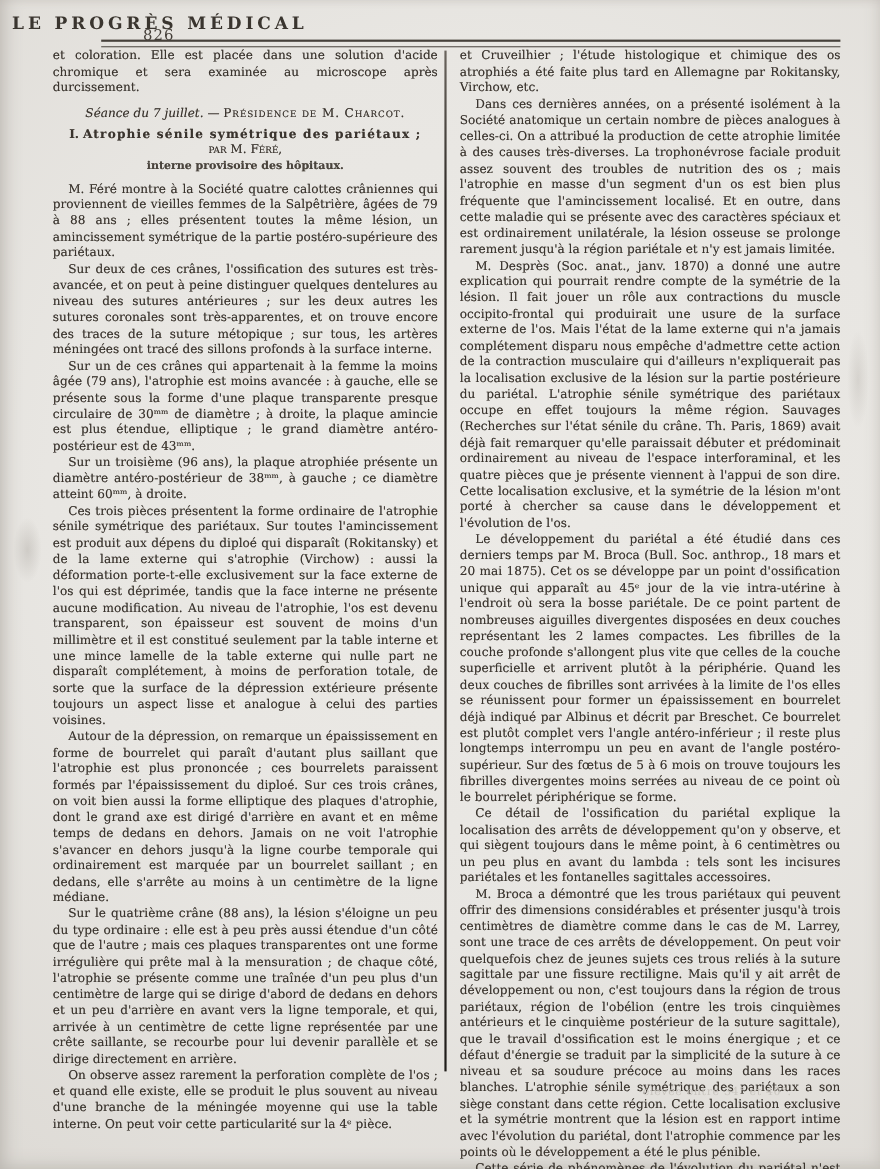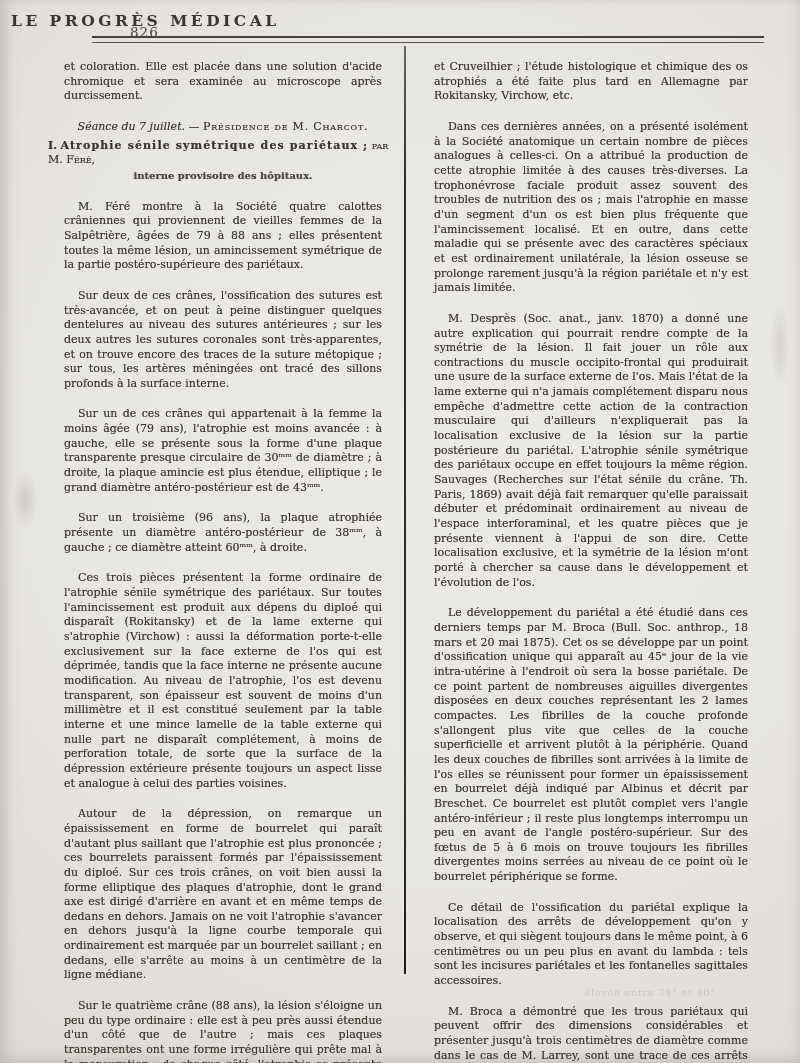--- a/index.html
+++ b/index.html
@@ -35,29 +35,29 @@
     background:linear-gradient(#6a645d, #2e2a26 15%, #35302b 80%, #1f1c19);
   }
   .col{
     position:absolute;top:44px;
     font-size:11px;line-height:14.65px;
     text-align:justify;color:#3a342e;
     text-shadow:0 0 .45px rgba(58,52,46,.55);
   }
   .col-left{left:48px;width:350px;}
   .col-right{left:418px;width:346px;}
-  .para{margin:16px;text-indent:14px;}
+  .para{margin:0;text-indent:14px;}
   .para.first{text-indent:0;}
   .session-heading{
     text-align:center;margin:8px 6px 4px;text-indent:0;
   }
   .session-heading .it{font-style:italic;}
   .session-heading .sc{font-variant:small-caps;letter-spacing:.8px;}
   .article-title{
-    margin:4px 0 1px;text-indent:0;text-align:left;
+    margin:4px 12px 1px;text-indent:0;text-align:center;
   }
   .article-title .numeral{font-weight:bold;}
   .article-title .spaced{font-weight:bold;letter-spacing:1.1px;}
   .article-title .byline{font-variant:small-caps;}
   .article-subtitle{
     text-align:center;text-indent:0;font-size:10px;margin:0 0 5px;color:#4a443d;font-weight:bold;
   }
   .ghost-text{
     position:absolute;top:987px;left:537px;width:230px;text-align:center;
     font-size:10px;color:#c9c5bf;letter-spacing:.6px;

